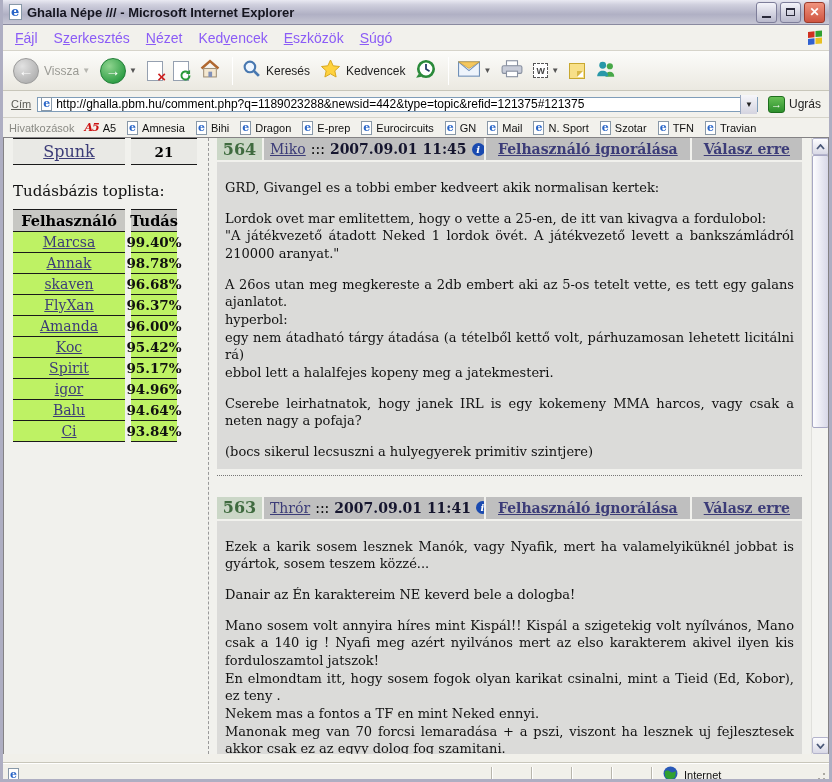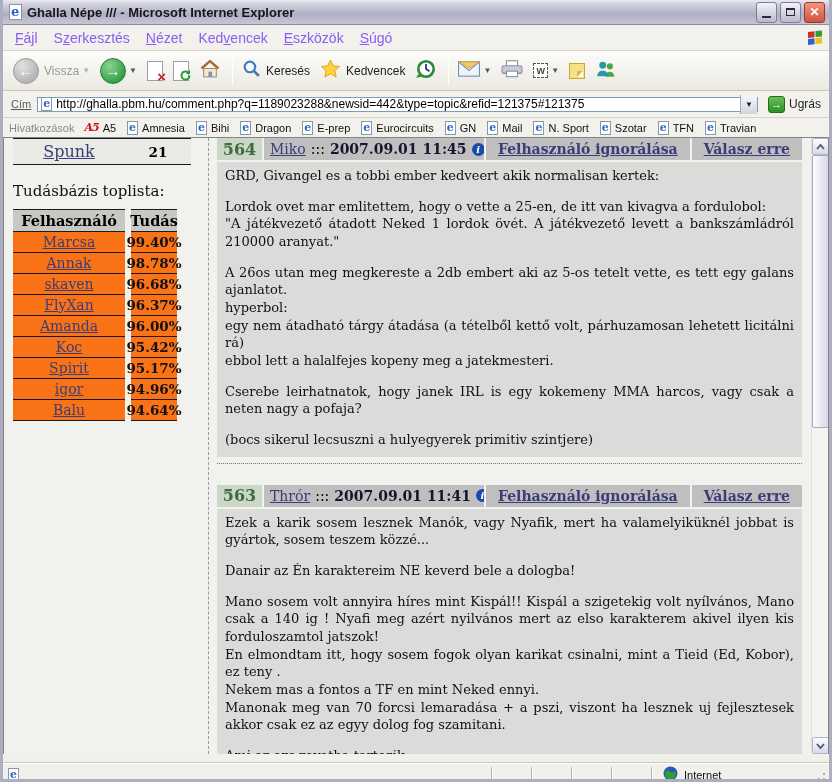--- a/index.html
+++ b/index.html
@@ -76,48 +76,48 @@
   .links-label{ font-size:11px; color:#8a8a84; margin-right:10px;}
   .linkitem{ display:flex; align-items:center; margin-right:11px; white-space:nowrap;}
   .linkitem .lbl{ font-size:11px; color:#111; margin-left:4px;}
   .a5icon{ font:italic bold 11px "DejaVu Serif",serif; color:#cc1111; letter-spacing:-1px;}
 
   
   .content{ position:relative; height:616px; display:flex; background:#f1f1ed;
     border-left:1px solid #848284; border-right:1px solid #848284; overflow:hidden;
     font-family:"DejaVu Serif", serif; }
   .sidebar{ width:205px; padding-left:9px; flex-shrink:0; border-right:1px dashed #999; }
-  .srow{ display:flex; }
+  .srow{ display:flex; gap:6px; }
   .scell{ background:#e9e9e5; border-top:1px solid #1a1a1a; border-bottom:1px solid #1a1a1a;
     height:27px; display:flex; align-items:center; justify-content:center;}
   .scell.c1{ width:112px;} .scell.c2{ width:66px;}
   .sidebar a, .sb-link{ color:#3c3c78; text-decoration:underline; cursor:pointer;}
   .sb-heading{ font-size:15px; color:#111; margin:17px 0 9px 0;}
   .toprow{ display:flex; gap:6px;}
-  .tcell{ background:#f97316; border-bottom:1px solid #1a1a1a; display:flex; align-items:center; justify-content:center;}
+  .tcell{ background:#bef264; border-bottom:1px solid #1a1a1a; display:flex; align-items:center; justify-content:center;}
   .tcell.c1{ width:112px;} .tcell.c2{ width:46px;}
   .thead .tcell{ background:#c7c7c3; border-top:1px solid #1a1a1a; height:23px; font-weight:bold; font-size:14.5px;}
   .trow .tcell{ height:21px; }
   .trow .name{ font-size:14px;}
   .trow .val{ font-weight:bold; font-size:13.5px; color:#111;}
 
   .main{ flex:1; padding:0 9px 0 8px; overflow:hidden; }
   .post-header{ display:flex; gap:2px; height:22px; font-size:14px; }
   .ph-num{ width:45px; background:#cbd7c7; color:#3f6b3f; font-weight:bold; font-size:16px;
     display:flex; align-items:center; justify-content:center;}
   .ph-user{ flex:1; background:#bfbfbf; display:flex; align-items:center; padding-left:6px; gap:5px; white-space:nowrap; overflow:hidden;}
   .ph-user a{ color:#3c3c78; text-decoration:underline;}
   .ph-date{ font-weight:bold; color:#15152e; }
   .infoicon{ width:13px; height:13px; border-radius:50%; background:#1a4ab0; color:#fff;
     font:bold italic 10px "DejaVu Serif",serif; display:inline-flex; align-items:center; justify-content:center; flex-shrink:0;}
   .ph-link{ background:#bfbfbf; display:flex; align-items:center; padding:0 12px; font-weight:bold; white-space:nowrap;}
   .ph-link a{ color:#3c3c78; text-decoration:underline;}
   .post-body{ background:#dbdbd9; padding:5px 8px 8px 8px; margin-top:2px; font-size:13px;
     line-height:1.36; color:#111; text-align:justify;}
-  .para{ white-space:pre-line; margin:0 0 13px 0;}
+  .para{ white-space:pre-line; margin:12px 0 13px 0;}
   .para:last-child{ margin-bottom:0;}
   .post-sep{ border:0; border-top:1px dotted #777; margin:6px 0 21px 0;}
 
   
   .scrollbar{ width:17px; flex-shrink:0; background:#f4f4f1; border-left:1px solid #e0e0dc; position:relative;}
   .sb-arrow{ position:absolute; left:0; width:17px; height:17px; background:linear-gradient(180deg,#fdfdff,#d9d9e6);
     border:1px solid #b4b4cc; border-radius:2px; display:flex; align-items:center; justify-content:center;}
   .sb-arrow.up{ top:0;} .sb-arrow.down{ bottom:0;}
   .sb-thumb{ position:absolute; left:0; top:17px; width:17px; height:273px;
     background:linear-gradient(90deg,#fdfdff,#d8d8e8); border:1px solid #a8a8c4; border-radius:2px;}
@@ -401,20 +401,26 @@
             <a>igor</a>
           </span>
           <span class="tcell c2 val">94.96%</span>
         </div>
       <div class="toprow trow">
           <span class="tcell c1 name">
             <a>Balu</a>
           </span>
           <span class="tcell c2 val">94.64%</span>
         </div>
+      <div class="toprow trow">
+          <span class="tcell c1 name">
+            <a>Ci</a>
+          </span>
+          <span class="tcell c2 val">93.84%</span>
+        </div>
     </div>
 
     <div class="main">
 
       <div class="post">
         <div class="post-header">
           <span class="ph-num">564</span>
           <span class="ph-user">
             <a>Miko</a>
             <span>:::</span>

